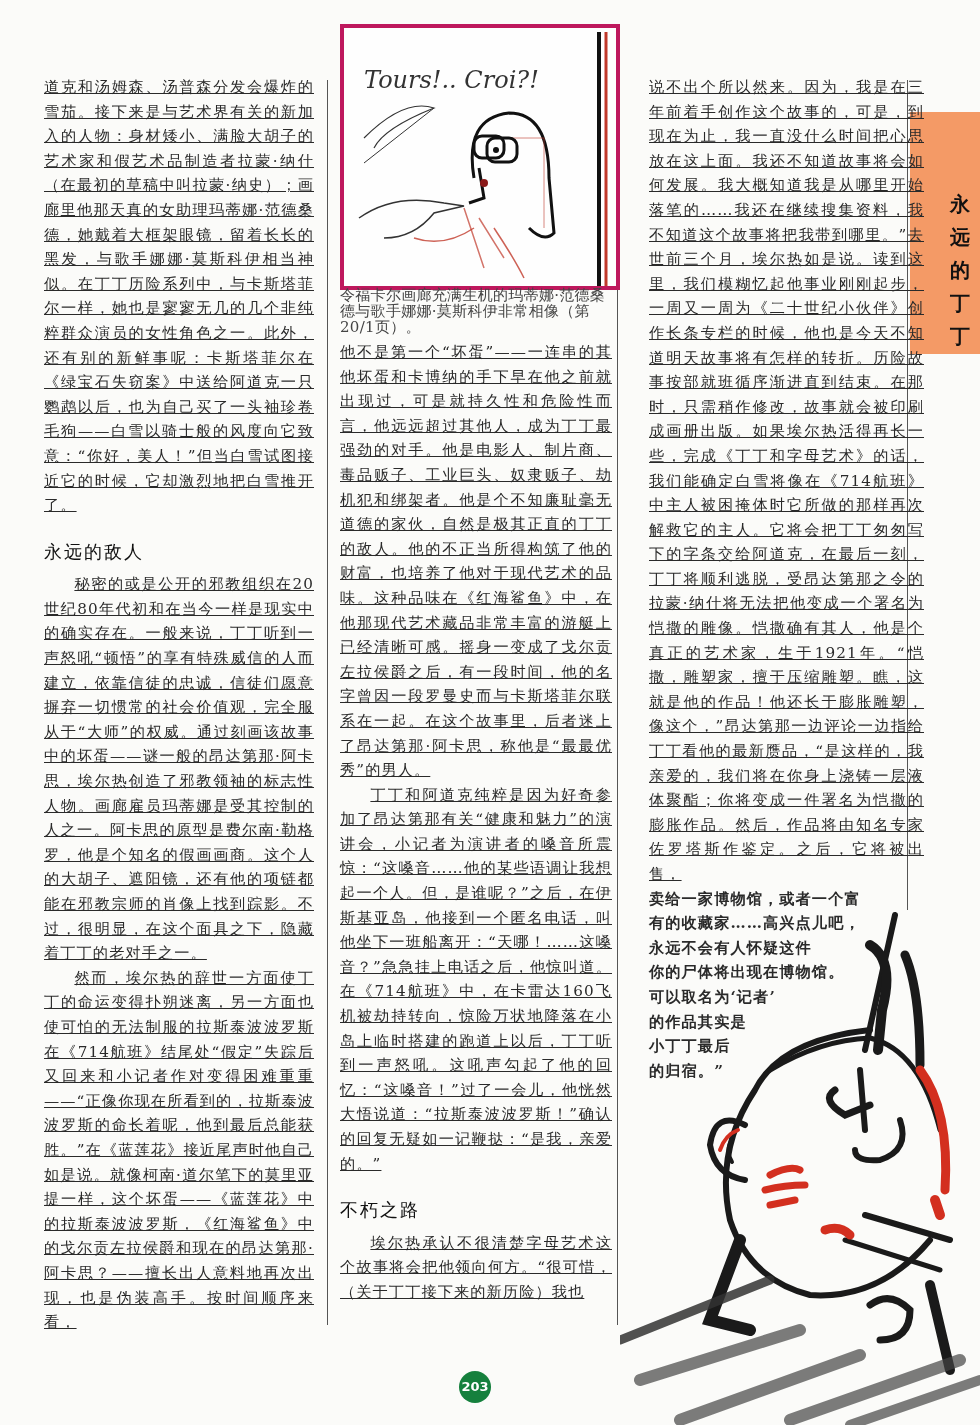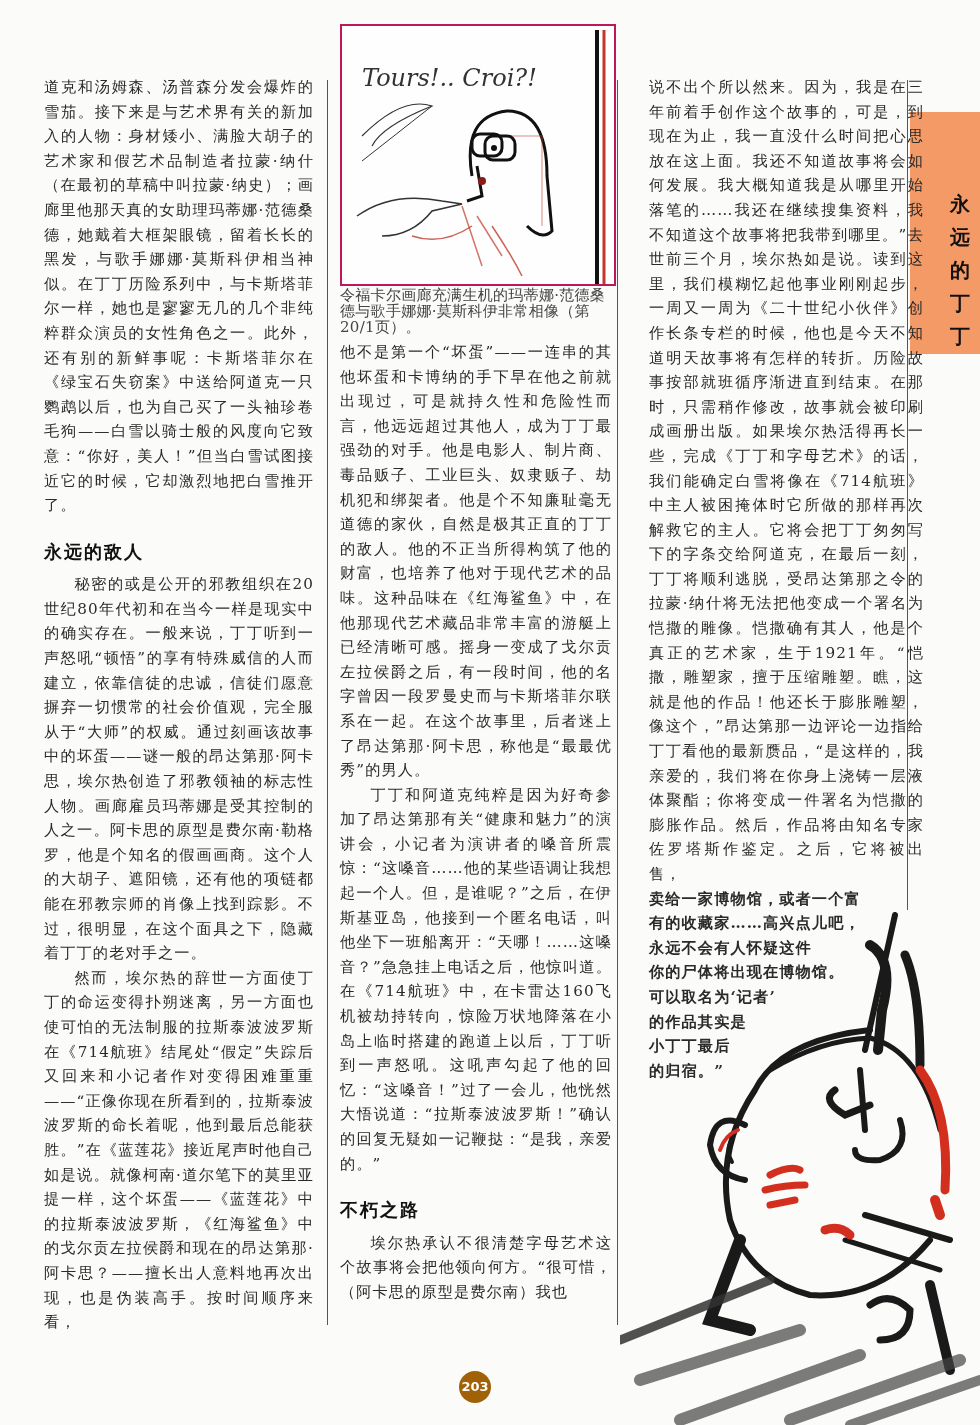--- a/index.html
+++ b/index.html
@@ -9,58 +9,58 @@
     font-family: "DejaVu Serif", "Liberation Serif", serif;
     color: #2a2a2a;
   }
   .col {
     position: absolute;
     font-size: 15.2px;
     line-height: 24.6px;
     letter-spacing: 1.1px;
     text-align: justify;
   }
-  .col p { margin: 0; }
+  .col p { margin: 0; text-decoration: underline; }
   .col p.indent { text-indent: 2em; }
   .col-left { left: 44px; top: 75px; width: 270px; }
   .col-mid { left: 340px; top: 340px; width: 272px; }
   .col-right { left: 649px; top: 75px; width: 275px; }
   .rule { position: absolute; width: 1px; background: #555; }
   .rule.r1 { left: 327px; top: 80px; height: 1245px; }
   .rule.r2 { left: 617px; top: 80px; height: 1245px; }
   .rule.r3 { left: 907px; top: 80px; height: 830px; }
   h2.section {
     font-family: "DejaVu Sans", "Liberation Sans", sans-serif;
-    font-weight: bold;
+    font-weight: normal;
     font-size: 18px;
     letter-spacing: 2px;
     margin: 22px 0 8px 0;
     color: #111;
   }
   .caption {
     position: absolute; left: 340px; top: 287px; width: 272px;
     font-size: 15px; line-height: 16px; color: #444; letter-spacing: 0.3px;
   }
   .figure {
     position: absolute; left: 340px; top: 24px; width: 272px; height: 258px;
-    border: 2px solid #be185d;
+    border: 4px solid #be185d;
     background: #fefefe;
   }
   .side-tab {
     position: absolute; left: 910px; top: 112px; width: 70px; height: 242px;
     background: #f49a66;
   }
   .side-tab-text {
     position: absolute; left: 947px; top: 188px; width: 26px;
     font-family: "DejaVu Serif", serif; font-weight: bold;
     font-size: 20px; line-height: 33px; color: #111; text-align: center;
   }
   .page-num {
     position: absolute; left: 459px; top: 1371px; width: 32px; height: 32px;
-    border-radius: 50%; background: #a16207; color: #fff;
+    border-radius: 50%; background: #15803d; color: #fff;
     font-family: "DejaVu Sans", "Liberation Sans", sans-serif;
     font-size: 13px; line-height: 32px; text-align: center; font-weight: bold;
   }
   .cartoon { position: absolute; left: 620px; top: 900px; width: 360px; height: 525px; }
 </style>
 </head>
 <body>
 
 <div class="side-tab"></div>
 <div class="side-tab-text">永远的丁丁</div>
@@ -97,21 +97,21 @@
   <p>道克和汤姆森、汤普森分发会爆炸的雪茄。接下来是与艺术界有关的新加入的人物：身材矮小、满脸大胡子的艺术家和假艺术品制造者拉蒙·纳什（在最初的草稿中叫拉蒙·纳史）；画廊里他那天真的女助理玛蒂娜·范德桑德，她戴着大框架眼镜，留着长长的黑发，与歌手娜娜·莫斯科伊相当神似。在丁丁历险系列中，与卡斯塔菲尔一样，她也是寥寥无几的几个非纯粹群众演员的女性角色之一。此外，还有别的新鲜事呢：卡斯塔菲尔在《绿宝石失窃案》中送给阿道克一只鹦鹉以后，也为自己买了一头袖珍卷毛狗——白雪以骑士般的风度向它致意：“你好，美人！”但当白雪试图接近它的时候，它却激烈地把白雪推开了。</p>
   <h2 class="section">永远的敌人</h2>
   <p class="indent">秘密的或是公开的邪教组织在20世纪80年代初和在当今一样是现实中的确实存在。一般来说，丁丁听到一声怒吼“顿悟”的享有特殊威信的人而建立，依靠信徒的忠诚，信徒们愿意摒弃一切惯常的社会价值观，完全服从于“大师”的权威。通过刻画该故事中的坏蛋——谜一般的昂达第那·阿卡思，埃尔热创造了邪教领袖的标志性人物。画廊雇员玛蒂娜是受其控制的人之一。阿卡思的原型是费尔南·勒格罗，他是个知名的假画画商。这个人的大胡子、遮阳镜，还有他的项链都能在邪教宗师的肖像上找到踪影。不过，很明显，在这个面具之下，隐藏着丁丁的老对手之一。</p>
   <p class="indent">然而，埃尔热的辞世一方面使丁丁的命运变得扑朔迷离，另一方面也使可怕的无法制服的拉斯泰波波罗斯在《714航班》结尾处“假定”失踪后又回来和小记者作对变得困难重重——“正像你现在所看到的，拉斯泰波波罗斯的命长着呢，他到最后总能获胜。”在《蓝莲花》接近尾声时他自己如是说。就像柯南·道尔笔下的莫里亚提一样，这个坏蛋——《蓝莲花》中的拉斯泰波波罗斯，《红海鲨鱼》中的戈尔贡左拉侯爵和现在的昂达第那·阿卡思？——擅长出人意料地再次出现，也是伪装高手。按时间顺序来看，</p>
 </div>
 
 <div class="col col-mid">
   <p>他不是第一个“坏蛋”——一连串的其他坏蛋和卡博纳的手下早在他之前就出现过，可是就持久性和危险性而言，他远远超过其他人，成为丁丁最强劲的对手。他是电影人、制片商、毒品贩子、工业巨头、奴隶贩子、劫机犯和绑架者。他是个不知廉耻毫无道德的家伙，自然是极其正直的丁丁的敌人。他的不正当所得构筑了他的财富，也培养了他对于现代艺术的品味。这种品味在《红海鲨鱼》中，在他那现代艺术藏品非常丰富的游艇上已经清晰可感。摇身一变成了戈尔贡左拉侯爵之后，有一段时间，他的名字曾因一段罗曼史而与卡斯塔菲尔联系在一起。在这个故事里，后者迷上了昂达第那·阿卡思，称他是“最最优秀”的男人。</p>
   <p class="indent">丁丁和阿道克纯粹是因为好奇参加了昂达第那有关“健康和魅力”的演讲会，小记者为演讲者的嗓音所震惊：“这嗓音……他的某些语调让我想起一个人。但，是谁呢？”之后，在伊斯基亚岛，他接到一个匿名电话，叫他坐下一班船离开：“天哪！……这嗓音？”急急挂上电话之后，他惊叫道。在《714航班》中，在卡雷达160飞机被劫持转向，惊险万状地降落在小岛上临时搭建的跑道上以后，丁丁听到一声怒吼。这吼声勾起了他的回忆：“这嗓音！”过了一会儿，他恍然大悟说道：“拉斯泰波波罗斯！”确认的回复无疑如一记鞭挞：“是我，亲爱的。”</p>
   <h2 class="section">不朽之路</h2>
-  <p class="indent">埃尔热承认不很清楚字母艺术这个故事将会把他领向何方。“很可惜，（阿卡思的原型是费尔南）我也</p>
+  <p class="indent">埃尔热承认不很清楚字母艺术这个故事将会把他领向何方。“很可惜，（关于丁丁接下来的新历险）我也</p>
 </div>
 
 <div class="col col-right">
   <p>说不出个所以然来。因为，我是在三年前着手创作这个故事的，可是，到现在为止，我一直没什么时间把心思放在这上面。我还不知道故事将会如何发展。我大概知道我是从哪里开始落笔的……我还在继续搜集资料，我不知道这个故事将把我带到哪里。”去世前三个月，埃尔热如是说。读到这里，我们模糊忆起他事业刚刚起步，一周又一周为《二十世纪小伙伴》创作长条专栏的时候，他也是今天不知道明天故事将有怎样的转折。历险故事按部就班循序渐进直到结束。在那时，只需稍作修改，故事就会被印刷成画册出版。如果埃尔热活得再长一些，完成《丁丁和字母艺术》的话，我们能确定白雪将像在《714航班》中主人被困掩体时它所做的那样再次解救它的主人。它将会把丁丁匆匆写下的字条交给阿道克，在最后一刻，丁丁将顺利逃脱，受昂达第那之令的拉蒙·纳什将无法把他变成一个署名为恺撒的雕像。恺撒确有其人，他是个真正的艺术家，生于1921年。“恺撒，雕塑家，擅于压缩雕塑。瞧，这就是他的作品！他还长于膨胀雕塑，像这个，”昂达第那一边评论一边指给丁丁看他的最新赝品，“是这样的，我亲爱的，我们将在你身上浇铸一层液体聚酯；你将变成一件署名为恺撒的膨胀作品。然后，作品将由知名专家佐罗塔斯作鉴定。之后，它将被出售，</p>
   <div style="text-align:left;font-weight:bold;">
     <div>卖给一家博物馆，或者一个富</div>
     <div>有的收藏家……高兴点儿吧，</div>
     <div>永远不会有人怀疑这件</div>
     <div>你的尸体将出现在博物馆。</div>
     <div>可以取名为‘记者’</div>

